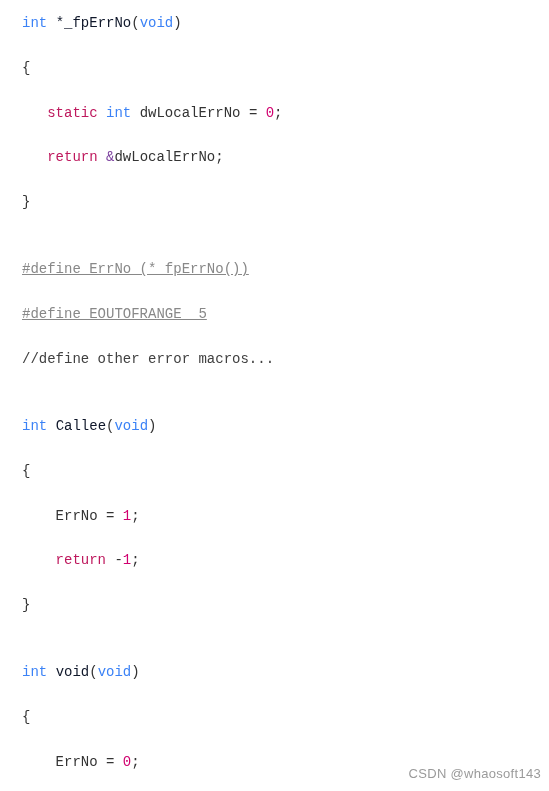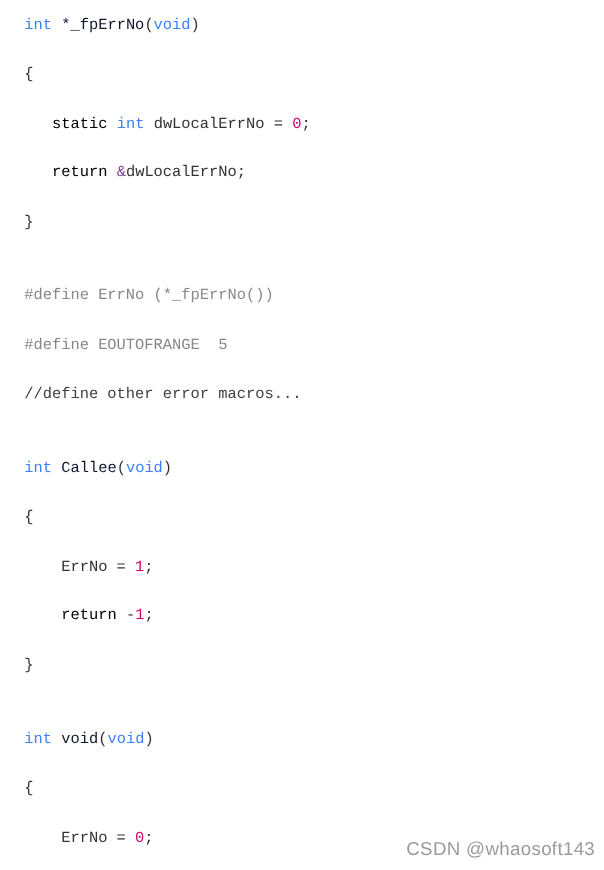--- a/index.html
+++ b/index.html
@@ -12,33 +12,33 @@
     font-size: 14px;
     line-height: 1.6;
     color: #333;
     position: relative;
     overflow: hidden;
   }
   .code-container {
     padding: 12px 10px 10px 22px;
     white-space: pre;
   }
-  .kw   { color: #000000; margin-top: 28px; }
+  .kw   { color: #be185d; margin-top: 28px; }
   .type { color: #3b82f6; }
   .func { color: #0f172a; }
   .num  { color: #d0006f; }
-  .prep { color: #888888; }
+  .prep { color: #888888; text-decoration: underline; }
   .comm { color: #404040; }
   .amp  { color: #7a3e9d; }
   .watermark {
     position: absolute;
     right: 8px;
     bottom: 6px;
     font-family: Arial, sans-serif;
-    font-size: 17px;
+    font-size: 13px;
     color: rgba(120,120,120,0.75);
     letter-spacing: 0.3px;
   }
 </style>
 </head>
 <body>
 
 <div class="code-container"><span><span class="type">int</span> <span class="func">*_fpErrNo</span><span>(</span><span class="type">void</span><span>)</span></span>
 
 <span>{</span>

